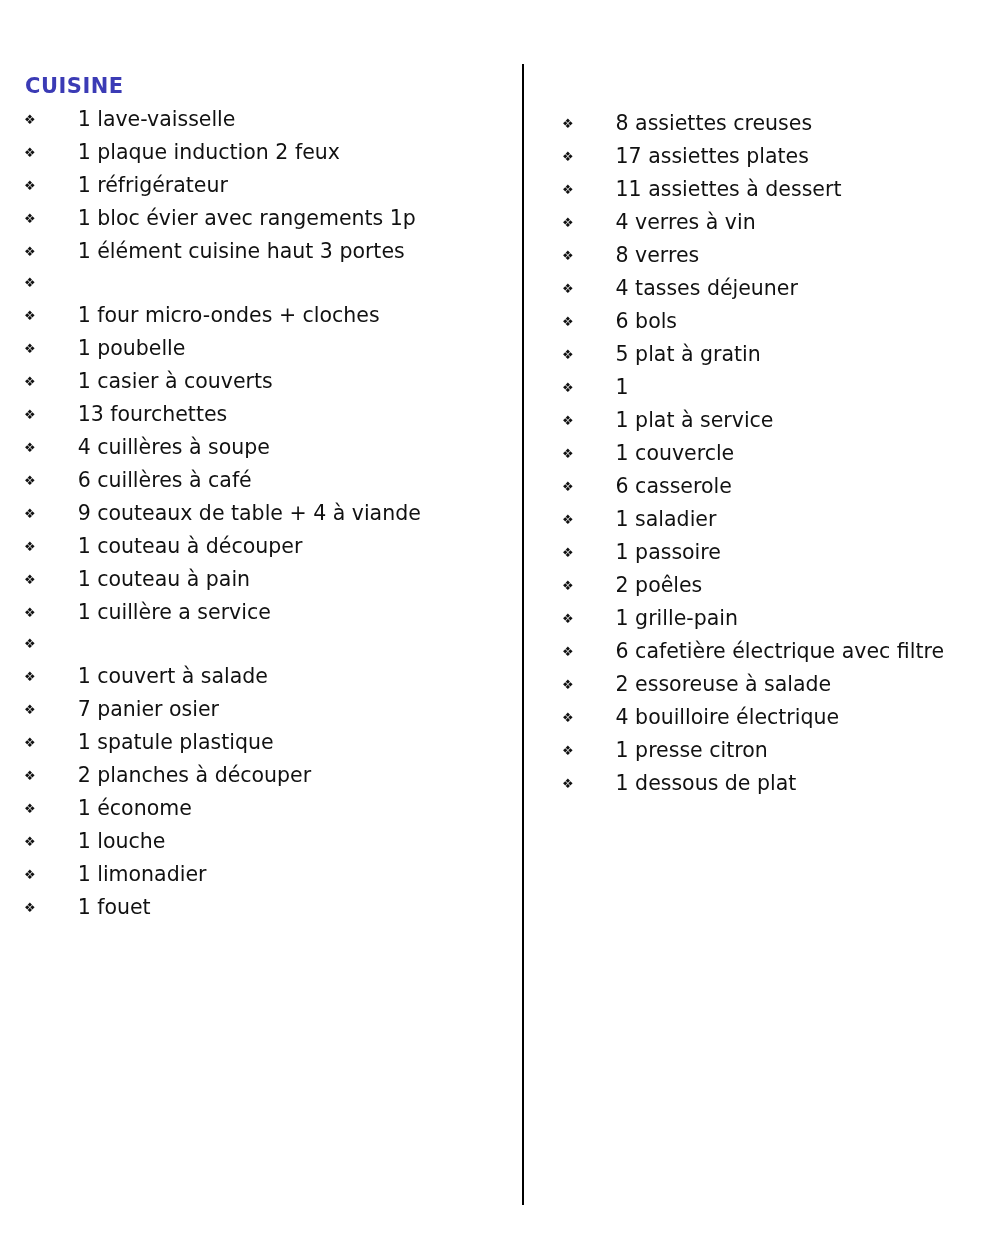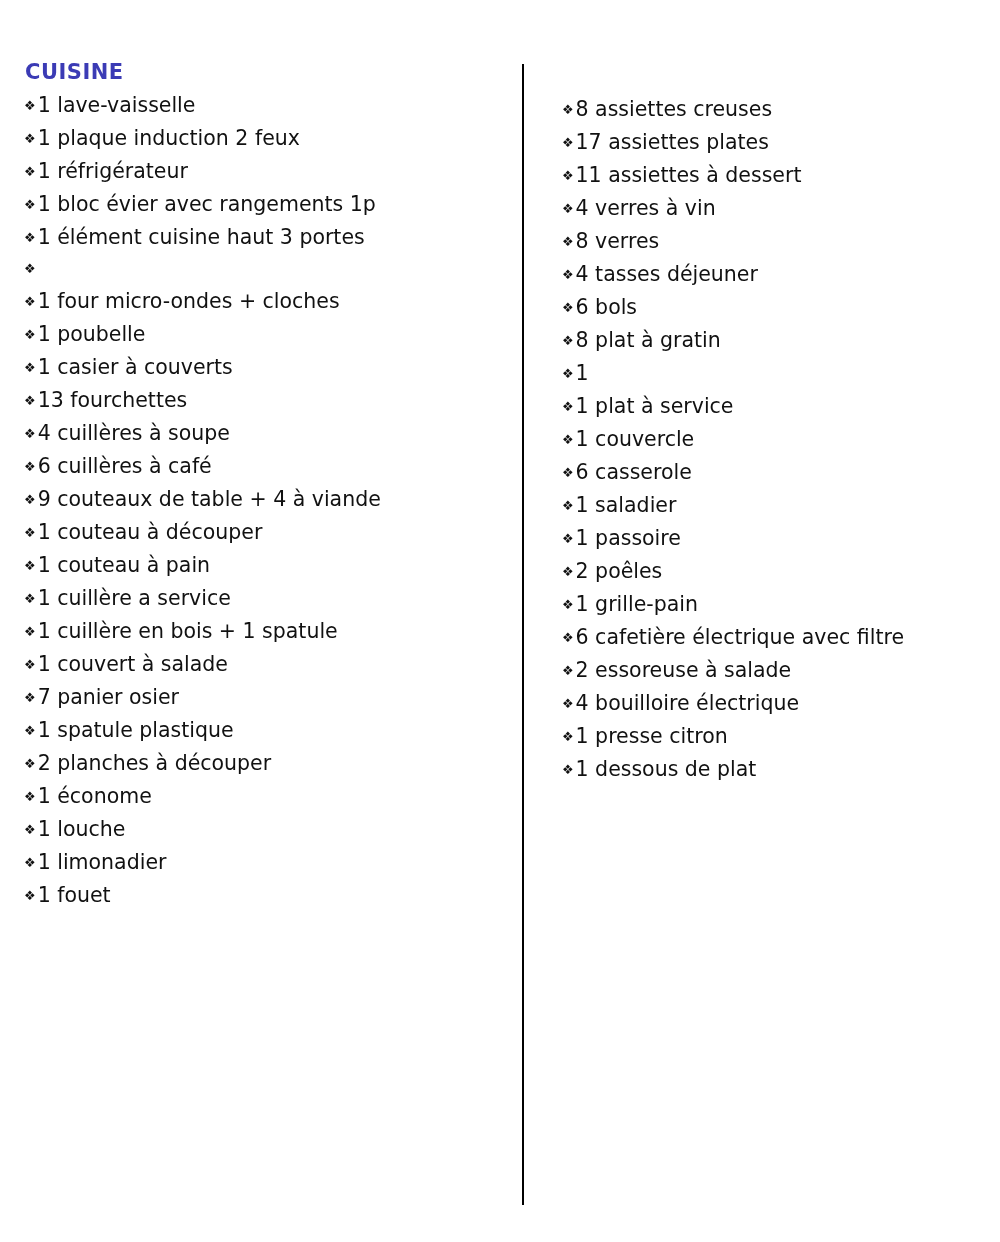--- a/index.html
+++ b/index.html
@@ -20,21 +20,21 @@
     width: 1000px;
     height: 1242px;
     box-sizing: border-box;
     padding: 60px 40px 40px 22px;
   }
   .doc-title {
     font-size: 21px;
     font-weight: bold;
     color: #3b3bb5;
     letter-spacing: 0.5px;
-    margin: 0 0 6px 3px;
+    margin: 14px 0 6px 3px;
     font-family: "DejaVu Sans", sans-serif;
   }
   .columns {
     position: relative;
     display: flex;
     align-items: flex-start;
   }
   .col {
     box-sizing: border-box;
   }
@@ -70,20 +70,21 @@
   .bullet {
     flex: 0 0 auto;
     font-size: 13px;
     line-height: 31px;
     color: #111111;
     margin-right: 2px;
     transform: translateY(-2px);
   }
   .item-text {
     flex: 0 1 auto;
+    margin-left: 40px;
   }
   .col-right ul.items li {
     margin-left: 0;
   }
   .spacer-top {
     height: 4px;
   }
 </style>
 </head>
 <body>
@@ -156,21 +157,20 @@
           <li>
             <span class="bullet">❖</span>
             <span class="item-text">1 couteau à pain</span>
           </li>
           <li>
             <span class="bullet">❖</span>
             <span class="item-text">1 cuillère a service</span>
           </li>
           <li>
             <span class="bullet">❖</span>
-            <span class="item-text">1 cuillère en bois + 1 spatule</span>
           </li>
           <li>
             <span class="bullet">❖</span>
             <span class="item-text">1 couvert à salade</span>
           </li>
           <li>
             <span class="bullet">❖</span>
             <span class="item-text">7 panier osier</span>
           </li>
           <li>
@@ -226,21 +226,21 @@
           <li>
             <span class="bullet">❖</span>
             <span class="item-text">4 tasses déjeuner</span>
           </li>
           <li>
             <span class="bullet">❖</span>
             <span class="item-text">6 bols</span>
           </li>
           <li>
             <span class="bullet">❖</span>
-            <span class="item-text">8 plat à gratin</span>
+            <span class="item-text">5 plat à gratin</span>
           </li>
           <li>
             <span class="bullet">❖</span>
             <span class="item-text">1</span>
           </li>
           <li>
             <span class="bullet">❖</span>
             <span class="item-text">1 plat à service</span>
           </li>
           <li>

